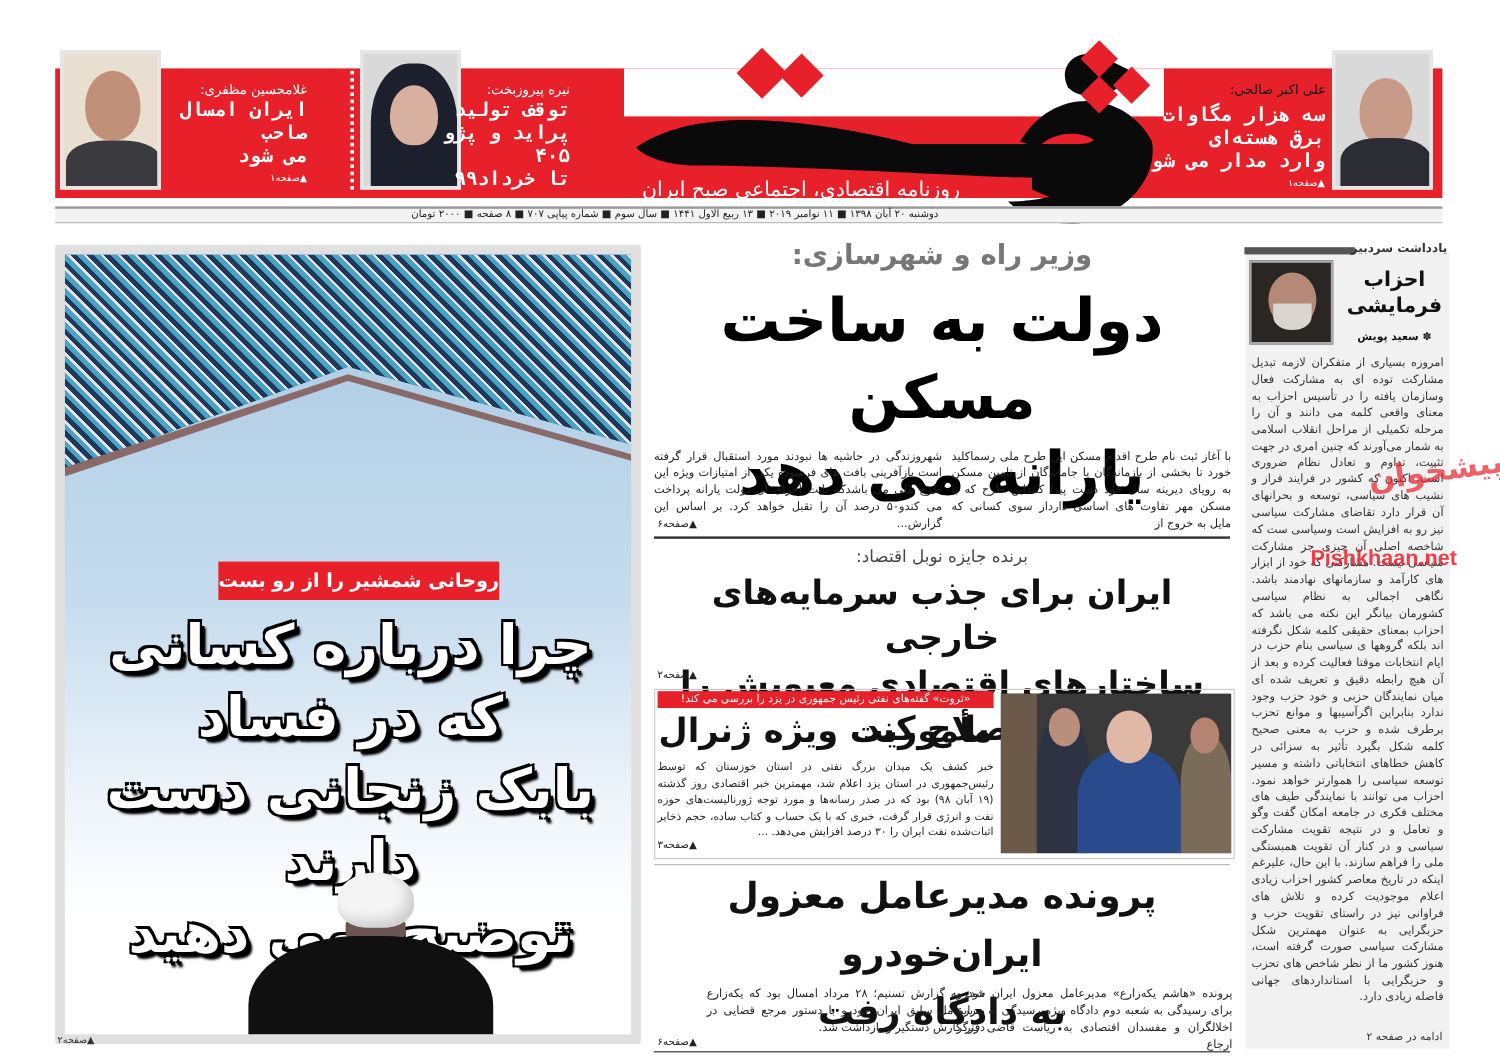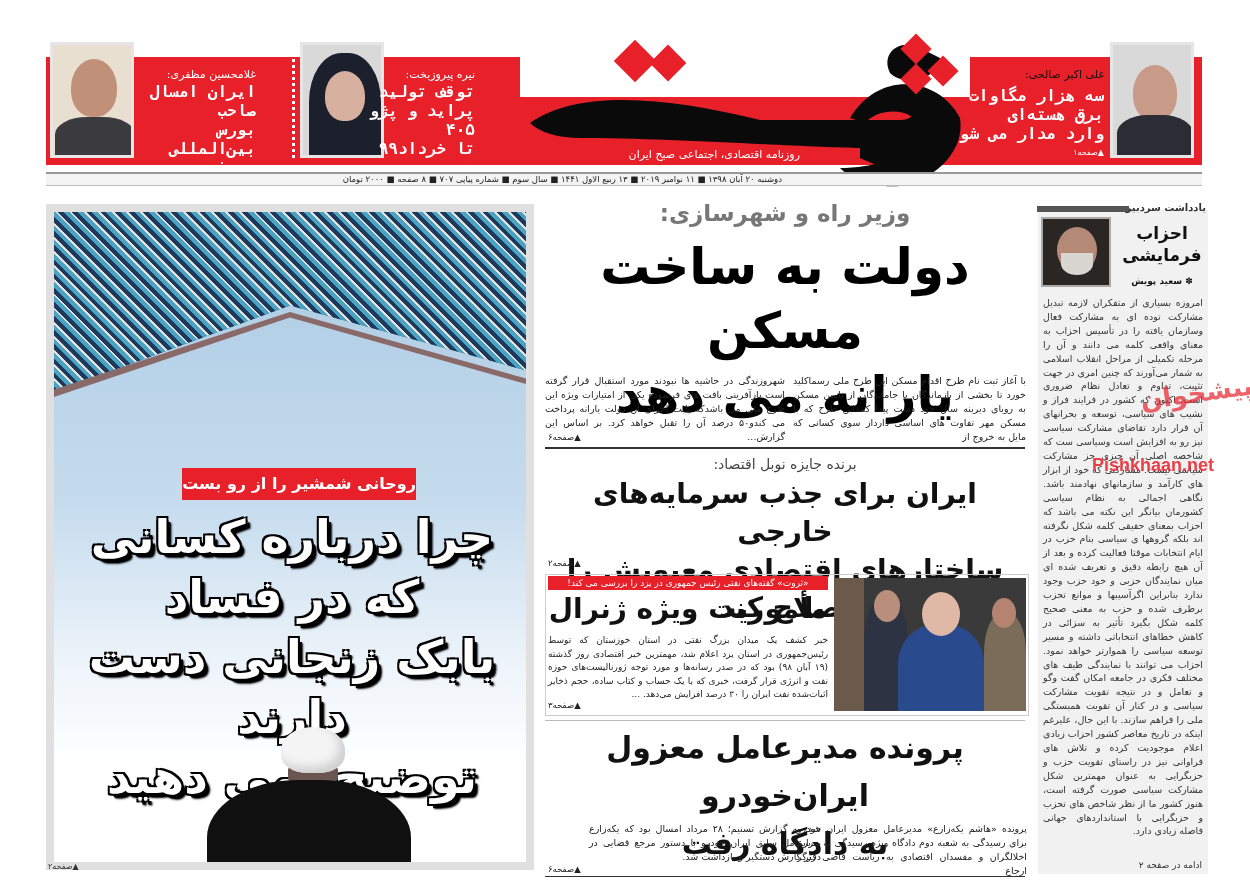--- a/index.html
+++ b/index.html
@@ -16,21 +16,21 @@
   .photo .face { position: absolute; border-radius: 50% 50% 45% 45%; }
   .photo .body { position: absolute; border-radius: 40% 40% 0 0; }
 
   .teaser { position: absolute; color: #fff; text-align: right; }
   .teaser .kicker { font-size: 11px; margin-bottom: 3px; }
   .teaser .title { font-family: Liberation Mono, monospace; font-weight: bold; font-size: 16px; line-height: 19px; }
   .teaser .page { font-size: 8px; margin-top: 3px; }
   .kicker-dark { color: #111; }
 
   .logo { position: absolute; left: 520px; top: 28px; width: 450px; height: 160px; }
-  .tagline { position: absolute; left: 520px; top: 148px; width: 280px; color: #fff; font-size: 11px; text-align: right; }
+  .tagline { position: absolute; left: 520px; top: 148px; width: 280px; color: #fff; font-size: 17px; text-align: right; }
   .url { position: absolute; left: 857px; top: 175px; font-family: "Liberation Serif", serif; font-size: 10px; color: #333; direction: ltr; }
 
   .date-bar { position: absolute; left: 46px; top: 172px; width: 1156px; height: 14px; border-top: 2px solid #999; border-bottom: 1px solid #bbb; background: #f3f3f3; }
   .date-text { position: absolute; right: 468px; top: 172px; font-size: 8.5px; color: #222; white-space: nowrap; line-height: 14px; }
 
   
   .hero { position: absolute; left: 46px; top: 204px; width: 488px; height: 666px; background: #e0e0e0; padding: 23px; }
   .hero-inner { position: absolute; left: 8px; top: 8px; right: 8px; bottom: 8px; background: linear-gradient(#a9c9e2 0%, #c6dcee 45%, #eef4fa 70%, #ffffff 85%); overflow: hidden; }
   .tiles { position: absolute; left: 0; top: 0; width: 100%; height: 180px;
     background:
@@ -110,21 +110,20 @@
 </div>
 <div class="abs" style="left:292px;top:42px;width:4px;height:116px;border-left:3px dotted #fff;"></div>
 
 <div class="photo" style="left:50px;top:42px;width:84px;height:116px;background:#e9dfd0;">
   <div class="face" style="left:18px;top:14px;width:46px;height:58px;background:#c09078;"></div>
   <div class="body" style="left:2px;top:72px;width:80px;height:44px;background:#3b3b3f;"></div>
 </div>
 <div class="teaser" style="right:994px;top:68px;width:125px;">
   <div class="kicker">غلامحسین مظفری:</div>
   <div class="title">ایران امسال صاحب</div>
-  <div class="title">بورس بین‌المللی</div>
   <div class="title">می شود</div>
   <div class="page">▲صفحه۱</div>
 </div>
 
 <svg class="logo" viewBox="0 0 450 160">
   <path d="M10 95 C 60 60, 150 70, 240 92 L 380 92 C 400 92, 405 70, 392 58 C 420 60, 440 85, 430 115 C 420 140, 380 150, 340 130 L 340 120 C 300 120, 150 110, 60 110 C 40 110, 20 105, 10 95 Z" fill="#0a0a0a"></path>
   <path d="M330 90 C 360 40, 420 50, 440 90 C 445 120, 420 150, 380 158 C 350 160, 330 150, 320 140 C 350 140, 400 130, 400 100 C 395 80, 360 78, 345 95 Z" fill="#0a0a0a"></path>
   <path d="M400 20 C 380 10, 360 25, 370 45 C 385 60, 420 50, 420 30 Z" fill="#0a0a0a"></path>
   <rect x="100" y="18" width="30" height="30" transform="rotate(45 115 33)" fill="#e8202a"></rect>
   <rect x="135" y="22" width="26" height="26" transform="rotate(45 148 35)" fill="#e8202a"></rect>

